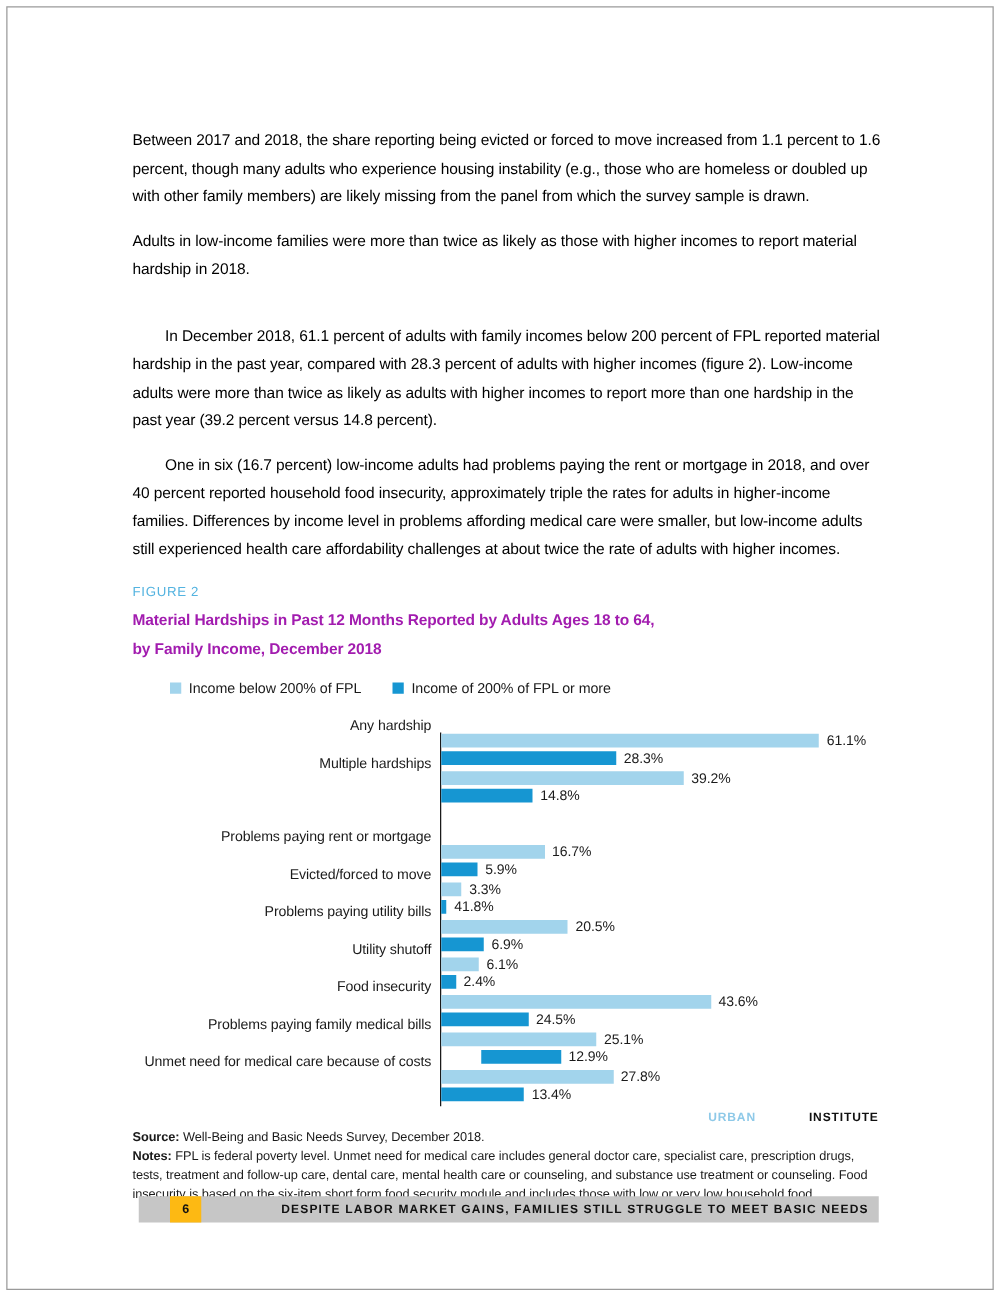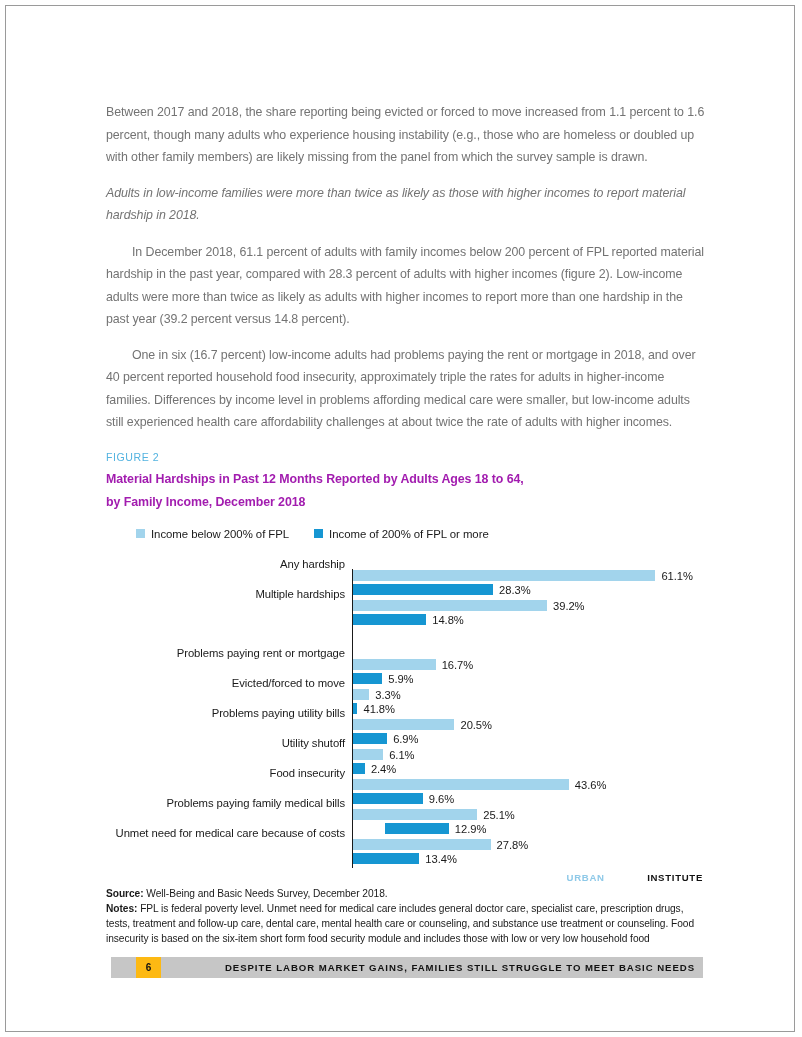--- a/index.html
+++ b/index.html
@@ -32,27 +32,26 @@
     left: 100px;
     top: 95px;
     width: 600px;
   }
 
   
   p.body {
     font-size: 12.4px;
     line-height: 22.5px;
     margin: 0 0 13px 0;
-    color: #737373;
+    color: #000000;
     letter-spacing: -0.08px;
   }
   p.body.indent { text-indent: 26px; }
   p.body.italic {
-    font-style: italic;
-    margin-bottom: 14px;
+    margin-bottom: 31px;
   }
 
   
   .fig-label {
     font-size: 10.6px;
     letter-spacing: 0.55px;
     color: #53b3e0;
     margin: 17px 0 7px 0;
     font-weight: 400;
   }
@@ -298,21 +297,21 @@
                 <span class="bar-val">2.4%</span>
               </div>
             </div>
             <div class="grp" style="height: 30px;">
               <div class="bar-row" style="height: 14px;">
                 <div class="bar low" style="width: 215.82px;"></div>
                 <span class="bar-val">43.6%</span>
               </div>
               <div class="bar-row" style="height: 14px;">
                 <div class="bar high" style="width: 69.795px;"></div>
-                <span class="bar-val">9.6%</span>
+                <span class="bar-val">24.5%</span>
               </div>
             </div>
             <div class="grp" style="height: 30px;">
               <div class="bar-row" style="height: 14px;">
                 <div class="bar low" style="width: 124.245px;"></div>
                 <span class="bar-val">25.1%</span>
               </div>
               <div class="bar-row" style="height: 14px; padding-left: 32px;">
                 <div class="bar high" style="width: 63.855px;"></div>
                 <span class="bar-val">12.9%</span>

